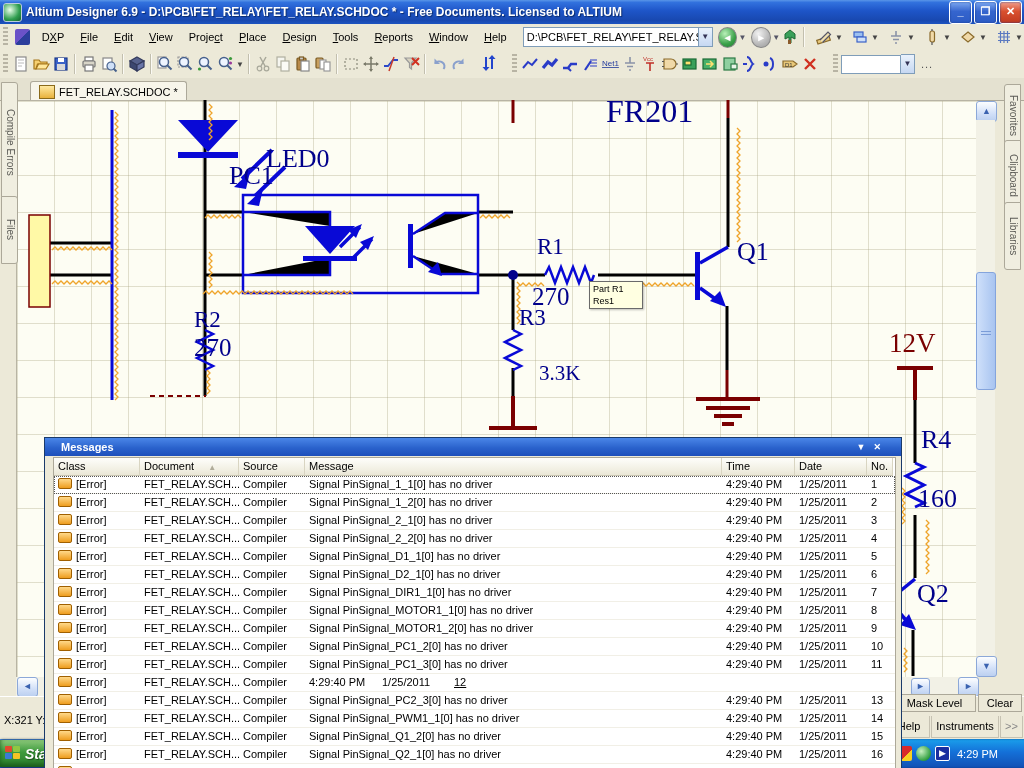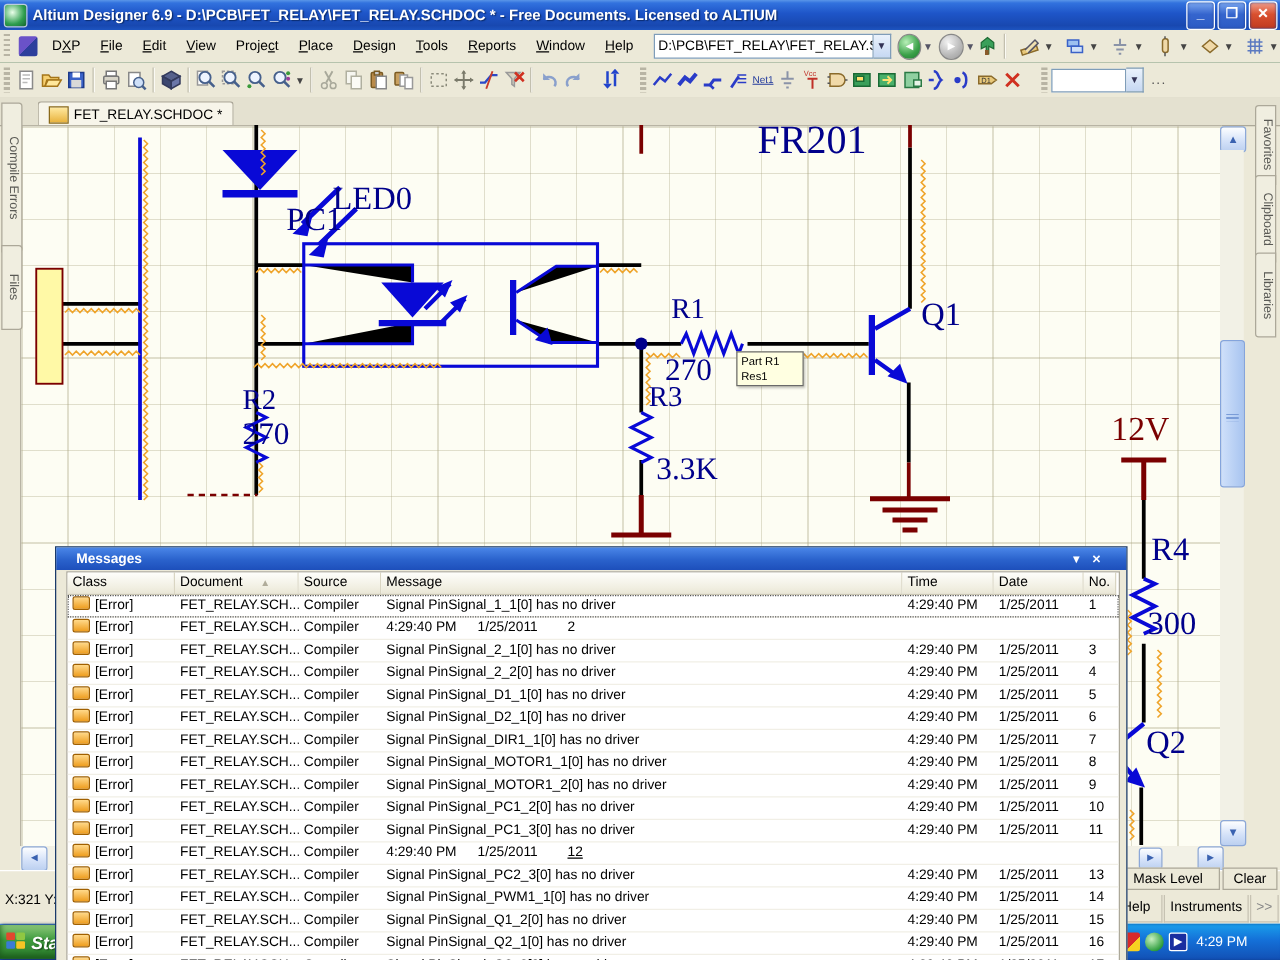--- a/index.html
+++ b/index.html
@@ -437,25 +437,25 @@
     </svg>
 
   <span class="schlabel abs" style="left:266px;top:146px;font-size:26px;">LED0</span>
   <span class="schlabel abs" style="left:229px;top:163px;font-size:26px;">PC1</span>
   <span class="schlabel abs" style="left:606px;top:95px;font-size:32px;">FR201</span>
   <span class="schlabel abs" style="left:537px;top:235px;font-size:23px;">R1</span>
   <span class="schlabel abs" style="left:532px;top:284px;font-size:25px;">270</span>
   <span class="schlabel abs" style="left:194px;top:308px;font-size:23px;">R2</span>
   <span class="schlabel abs" style="left:194px;top:335px;font-size:25px;">270</span>
   <span class="schlabel abs" style="left:519px;top:306px;font-size:23px;font-family:Liberation Serif, serif;">R3</span>
-  <span class="schlabel abs" style="left:525px;top:363px;font-size:25px;">3.3K</span>
+  <span class="schlabel abs" style="left:539px;top:363px;font-size:21px;">3.3K</span>
   <span class="schlabel abs" style="left:737px;top:239px;font-size:26px;">Q1</span>
   <span class="schlabel abs pwr" style="left:889px;top:330px;font-size:27px;">12V</span>
   <span class="schlabel abs" style="left:921px;top:427px;font-size:26px;">R4</span>
-  <span class="schlabel abs" style="left:918px;top:486px;font-size:26px;">300</span>
+  <span class="schlabel abs" style="left:918px;top:486px;font-size:26px;">160</span>
   <span class="schlabel abs" style="left:917px;top:581px;font-size:26px;">Q2</span>
 
   <div id="tooltip" class="abs">
     <div>Part R1</div>
     <div>Res1</div>
   </div>
 
   <div id="lefttabs"></div>
 
   <div id="righttabs"></div>
@@ -522,20 +522,21 @@
             <div class="mcell" style="width: 66px;">Compiler</div>
             <div class="mcell" style="width: 417px;">Signal PinSignal_1_1[0] has no driver</div>
             <div class="mcell" style="width: 73px;">4:29:40 PM</div>
             <div class="mcell" style="width: 72px;">1/25/2011</div>
             <div class="mcell" style="width: 26px;">1</div>
           </div>
           <div class="mrow">
             <div class="mcell" style="width: 86px;"><span class="erricon"></span>[Error]</div>
             <div class="mcell" style="width: 99px;">FET_RELAY.SCH...</div>
             <div class="mcell" style="width: 66px;">Compiler</div>
+            <div class="mcell" style="width: 417px;">Signal PinSignal_1_2[0] has no driver</div>
             <div class="mcell" style="width: 73px;">4:29:40 PM</div>
             <div class="mcell" style="width: 72px;">1/25/2011</div>
             <div class="mcell" style="width: 26px;">2</div>
           </div>
           <div class="mrow">
             <div class="mcell" style="width: 86px;"><span class="erricon"></span>[Error]</div>
             <div class="mcell" style="width: 99px;">FET_RELAY.SCH...</div>
             <div class="mcell" style="width: 66px;">Compiler</div>
             <div class="mcell" style="width: 417px;">Signal PinSignal_2_1[0] has no driver</div>
             <div class="mcell" style="width: 73px;">4:29:40 PM</div>

